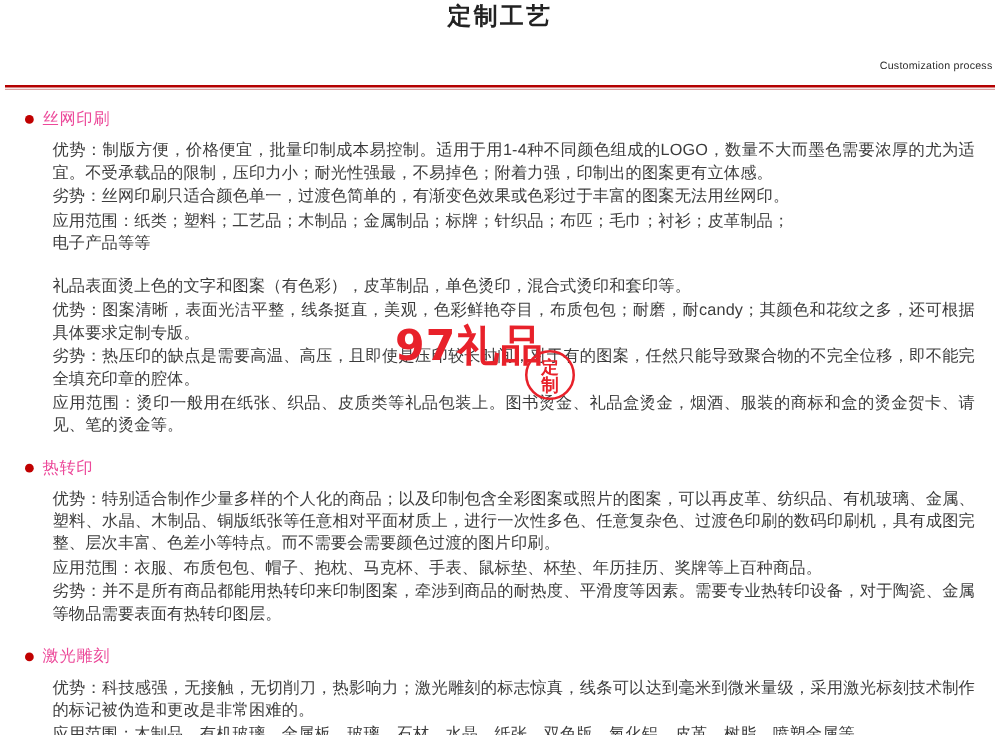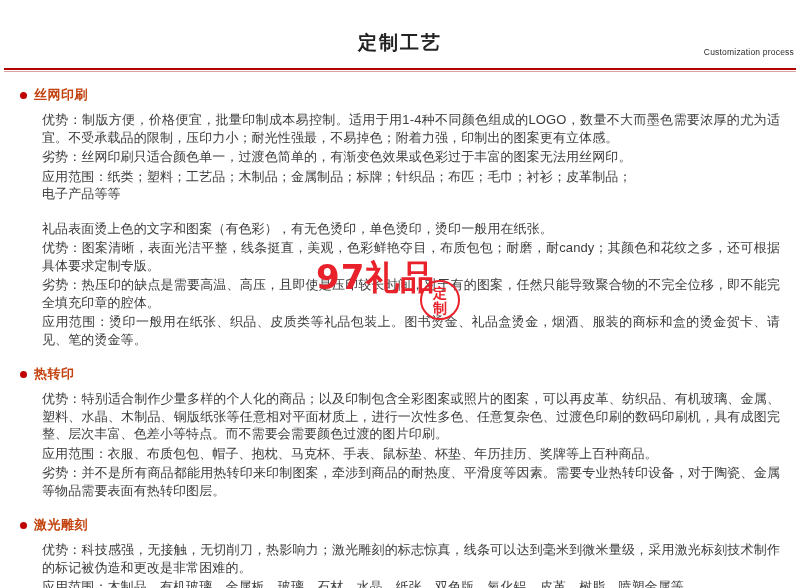--- a/index.html
+++ b/index.html
@@ -18,21 +18,20 @@
   .page-header {
     position: relative;
     height: 62px;
   }
   .page-title {
     text-align: center;
     font-size: 19px;
     font-weight: bold;
     color: #222222;
     letter-spacing: 2px;
-    padding-top: 30px;
   }
   .subtitle-en {
     position: absolute;
     right: 6px;
     top: 47px;
     font-size: 8.5px;
     font-weight: normal;
     color: #2b2b2b;
     letter-spacing: 0.2px;
   }
@@ -63,22 +62,22 @@
   .bullet {
     width: 7px;
     height: 7px;
     border-radius: 50%;
     background: #c00000;
     flex: none;
     display: inline-block;
   }
   .section-title {
     font-size: 13px;
-    font-weight: bold;
-    color: #c2410c;
+    font-weight: normal;
+    color: #ec4899;
     letter-spacing: 0.5px;
   }
   .section-body {
     padding-left: 18px;
   }
   .para {
     font-size: 13px;
     line-height: 17.5px;
     color: #3c3c3c;
     margin: 0 0 2px 4px;
@@ -140,21 +139,21 @@
     <div class="section-body">
       <p class="para">优势：制版方便，价格便宜，批量印制成本易控制。适用于用1-4种不同颜色组成的LOGO，数量不大而墨色需要浓厚的尤为适宜。不受承载品的限制，压印力小；耐光性强最，不易掉色；附着力强，印制出的图案更有立体感。</p>
       <p class="para">劣势：丝网印刷只适合颜色单一，过渡色简单的，有渐变色效果或色彩过于丰富的图案无法用丝网印。</p>
       <p class="para tight">应用范围：纸类；塑料；工艺品；木制品；金属制品；标牌；针织品；布匹；毛巾；衬衫；皮革制品；</p>
       <p class="para">电子产品等等</p>
     </div>
   </div>
 
   <div class="section">
     <div class="section-body">
-      <p class="para">礼品表面烫上色的文字和图案（有色彩），有无色烫印，单色烫印，烫印一般用在纸张。</p>
+      <p class="para">礼品表面烫上色的文字和图案（有色彩），皮革制品，单色烫印，混合式烫印和套印等。</p>
       <p class="para">优势：图案清晰，表面光洁平整，线条挺直，美观，色彩鲜艳夺目，布质包包；耐磨，耐candy；其颜色和花纹之多，还可根据具体要求定制专版。</p>
       <p class="para">劣势：热压印的缺点是需要高温、高压，且即使是压印较长时间，对于有的图案，任然只能导致聚合物的不完全位移，即不能完全填充印章的腔体。</p>
       <p class="para">应用范围：烫印一般用在纸张、织品、皮质类等礼品包装上。图书烫金、礼品盒烫金，烟酒、服装的商标和盒的烫金贺卡、请见、笔的烫金等。</p>
     </div>
   </div>
 
   <div class="section">
     <div class="section-head">
       <span class="bullet"></span>
       <span class="section-title">热转印</span>

